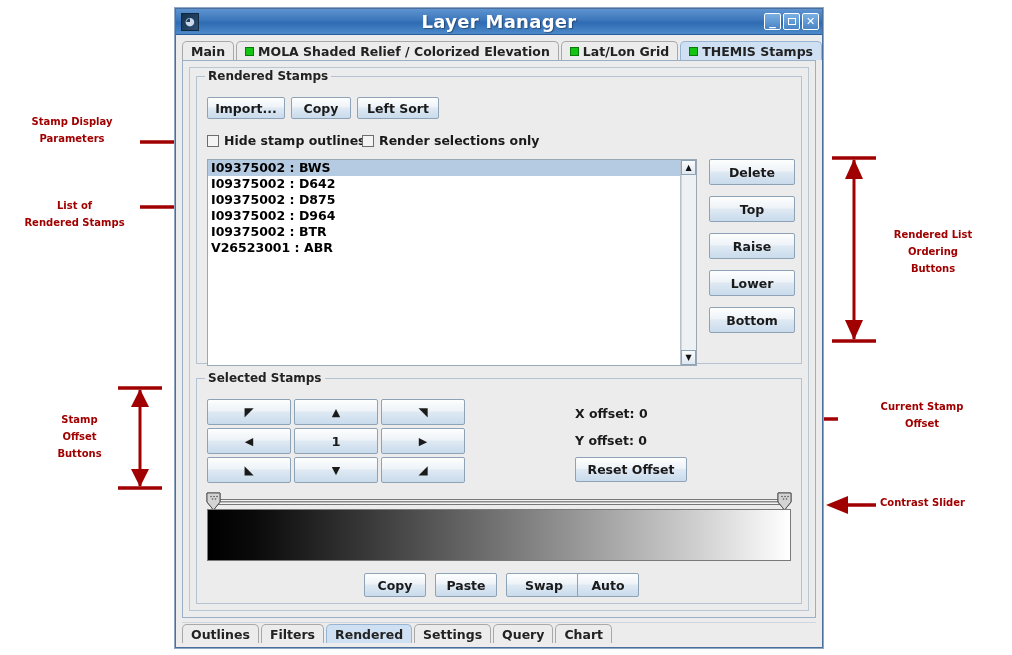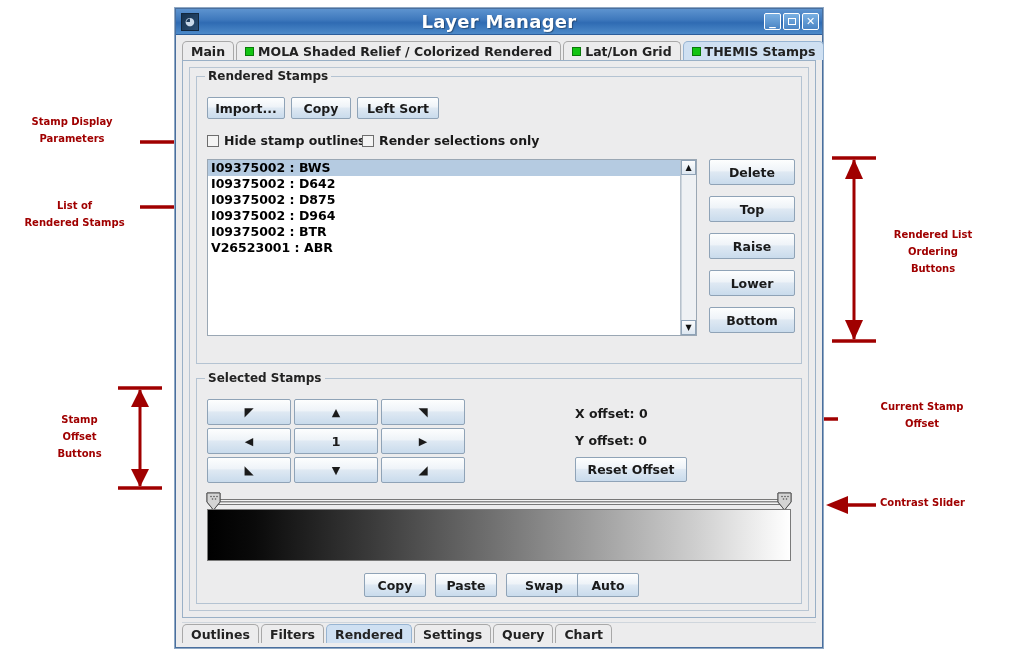--- a/index.html
+++ b/index.html
@@ -329,21 +329,21 @@
       <div class="win-btn">✕</div>
     </div>
   </div>
 
   <div class="tabstrip">
     <div class="tab">
       <span>Main</span>
     </div>
     <div class="tab">
       <span class="sq"></span>
-      <span>MOLA Shaded Relief / Colorized Rendered</span>
+      <span>MOLA Shaded Relief / Colorized Elevation</span>
     </div>
     <div class="tab">
       <span class="sq"></span>
       <span>Lat/Lon Grid</span>
     </div>
     <div class="tab selected">
       <span class="sq"></span>
       <span>THEMIS Stamps</span>
     </div>
   </div>
@@ -360,21 +360,21 @@
 
         <div class="chkrow" style="left:10px; top:56px;">
           <span class="chkbox"></span>
           <span class="chklabel">Hide stamp outlines</span>
         </div>
         <div class="chkrow" style="left:165px; top:56px;">
           <span class="chkbox"></span>
           <span class="chklabel">Render selections only</span>
         </div>
 
-        <div class="listbox" style="left:10px; top:82px; width:490px; height:177px;">
+        <div class="listbox" style="left:10px; top:82px; width:490px; height:207px;">
           <div class="list-items">
             <div class="li sel">I09375002 : BWS</div>
             <div class="li">I09375002 : D642</div>
             <div class="li">I09375002 : D875</div>
             <div class="li">I09375002 : D964</div>
             <div class="li">I09375002 : BTR</div>
             <div class="li">V26523001 : ABR</div>
           </div>
           <div class="vscroll">
             <div class="sb-btn">▲</div>

